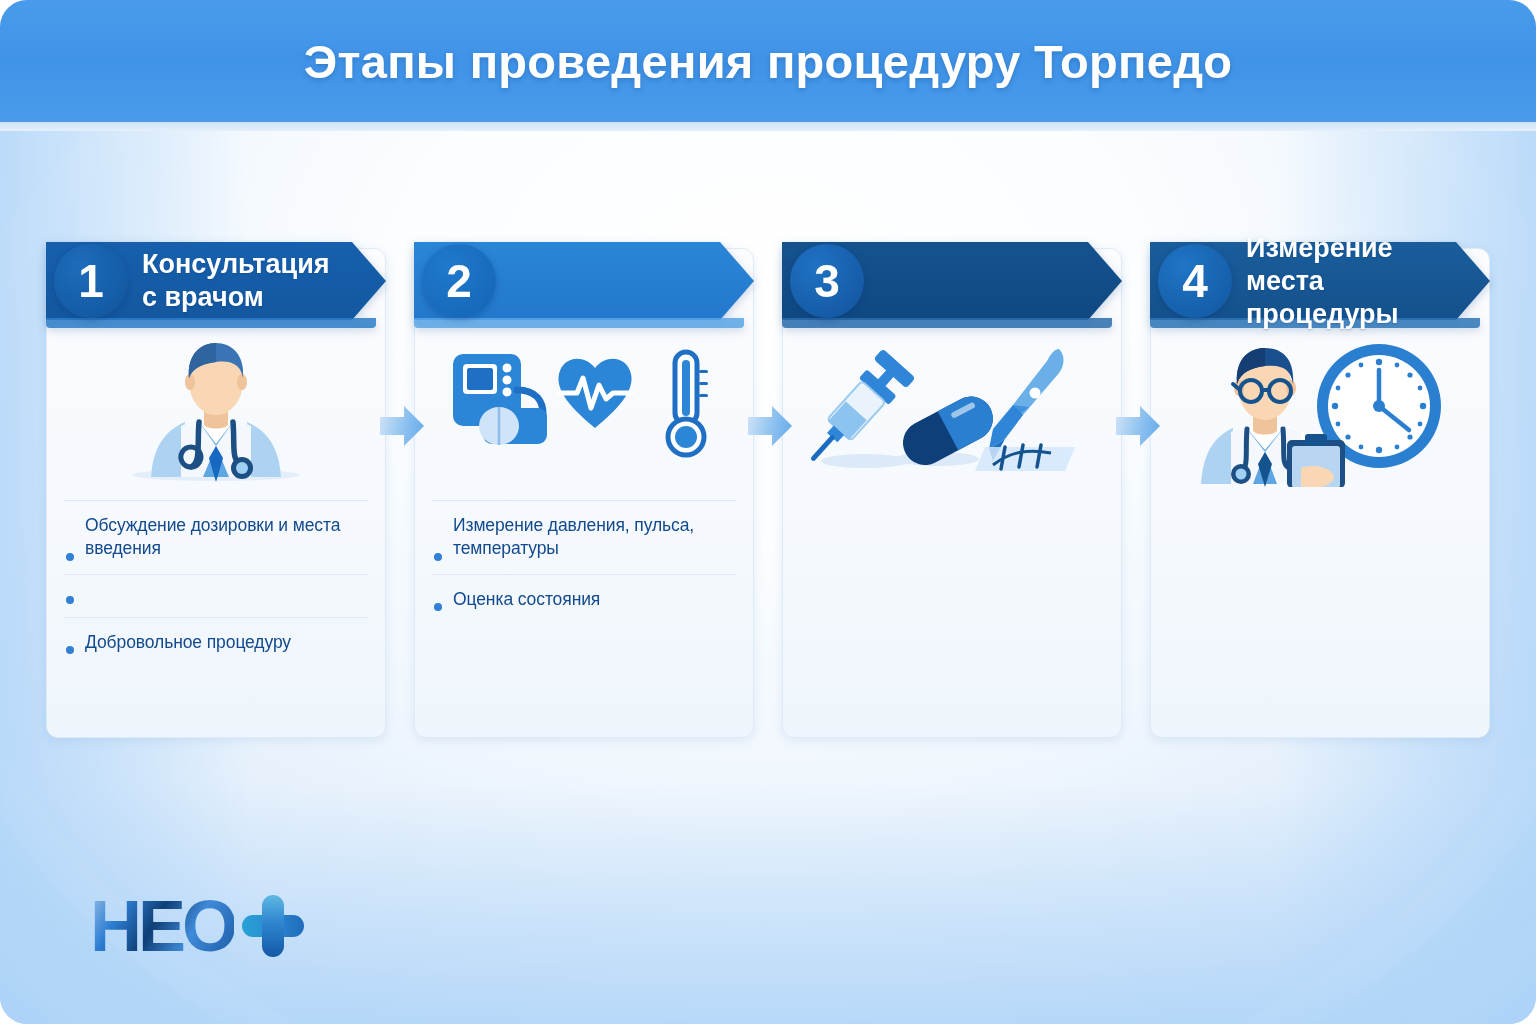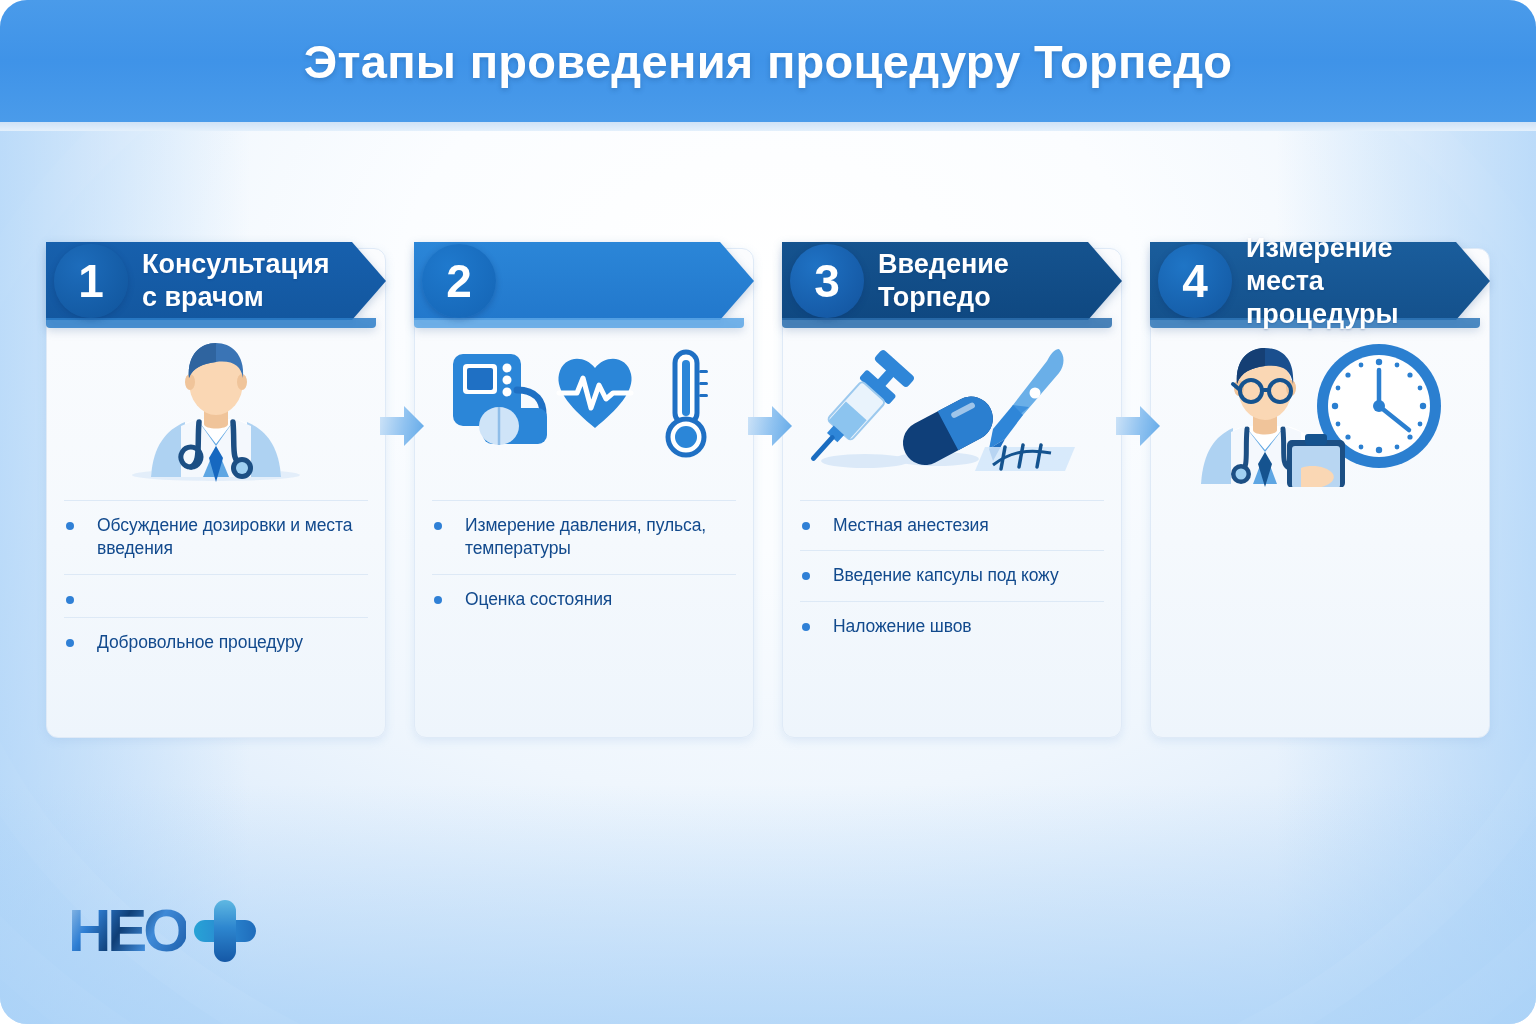--- a/index.html
+++ b/index.html
@@ -202,22 +202,22 @@
 
   
   .bullets {
     position: absolute;
     left: 18px; top: 272px;
     width: 304px;
     z-index: 3;
   }
   .bullet {
     display: flex;
-    align-items: flex-start;
-    gap: 23px;
+    align-items: flex-end;
+    gap: 11px;
     padding: 13px 4px 13px 2px;
     border-top: 1px solid #dde9f6;
   }
   .bullet:first-child { border-top: 1px solid #dde9f6; }
   .dot {
     flex: 0 0 auto;
     width: 8px; height: 8px;
     border-radius: 50%;
     background: #2f80d6;
     margin-top: 8px;
@@ -252,28 +252,29 @@
   
   .logo {
     position: absolute;
     left: 68px; bottom: 62px;
     z-index: 4;
     display: flex;
     align-items: center;
     gap: 2px;
   }
   .logo-text {
-    font-size: 60px;
+    font-size: 72px;
     font-weight: bold;
     letter-spacing: -4px;
     background: linear-gradient(120deg, #9cc4e8 0%, #2f7fd4 22%, #0f3f77 45%, #3f8ad8 68%, #1b5ba6 100%);
     -webkit-background-clip: text;
     background-clip: text;
     color: transparent;
     line-height: 1;
+    margin-left: 22px;
   }
   .logo-plus {
     position: relative;
     width: 62px; height: 62px;
     margin-left: 6px;
   }
   .logo-plus .bar-h, .logo-plus .bar-v {
     position: absolute;
     border-radius: 11px;
   }
@@ -430,24 +431,20 @@
       <div class="arrow"></div>
     </div>
 
     <div class="card c3">
       <div class="card-body"></div>
 
       <div class="card-head">
         <div class="ribbon"></div>
         <div class="ribbon-shade"></div>
         <div class="step-circle">3</div>
-        <div class="step-title">
-          <div>Введение</div>
-          <div>Торпедо</div>
-        </div>
       </div>
 
       <div class="icon-area">
         <svg width="290" height="140" viewBox="0 0 290 140">
           <ellipse cx="58" cy="122" rx="44" ry="7" fill="#dbe9f8"></ellipse>
           <ellipse cx="130" cy="120" rx="42" ry="7" fill="#dbe9f8"></ellipse>
 
           <g transform="rotate(42 60 60)">
             <rect x="38" y="12" width="44" height="14" rx="4" fill="#2f86d8"></rect>
             <rect x="55" y="24" width="10" height="16" fill="#2f86d8"></rect>
@@ -475,34 +472,20 @@
           <g>
             <path d="M178 108 L268 108 L258 132 L168 132 Z" fill="#d2e6fa" opacity=".85"></path>
             <path d="M186 126 C204 112 222 110 244 114" stroke="#14538f" stroke-width="3" fill="none"></path>
             <path d="M198 108 L194 130" stroke="#14538f" stroke-width="3.5" stroke-linecap="round"></path>
             <path d="M216 106 L212 128" stroke="#14538f" stroke-width="3.5" stroke-linecap="round"></path>
             <path d="M234 106 L230 128" stroke="#14538f" stroke-width="3.5" stroke-linecap="round"></path>
           </g>
         </svg>
       </div>
 
-      <div class="bullets">
-        <div class="bullet">
-          <span class="dot"></span>
-          <span class="bullet-text">Местная анестезия</span>
-        </div>
-        <div class="bullet">
-          <span class="dot"></span>
-          <span class="bullet-text">Введение капсулы под кожу</span>
-        </div>
-        <div class="bullet">
-          <span class="dot"></span>
-          <span class="bullet-text">Наложение швов</span>
-        </div>
-      </div>
     </div>
 
     <div class="connector">
       <div class="arrow"></div>
     </div>
 
     <div class="card c4">
       <div class="card-body"></div>
 
       <div class="card-head">

